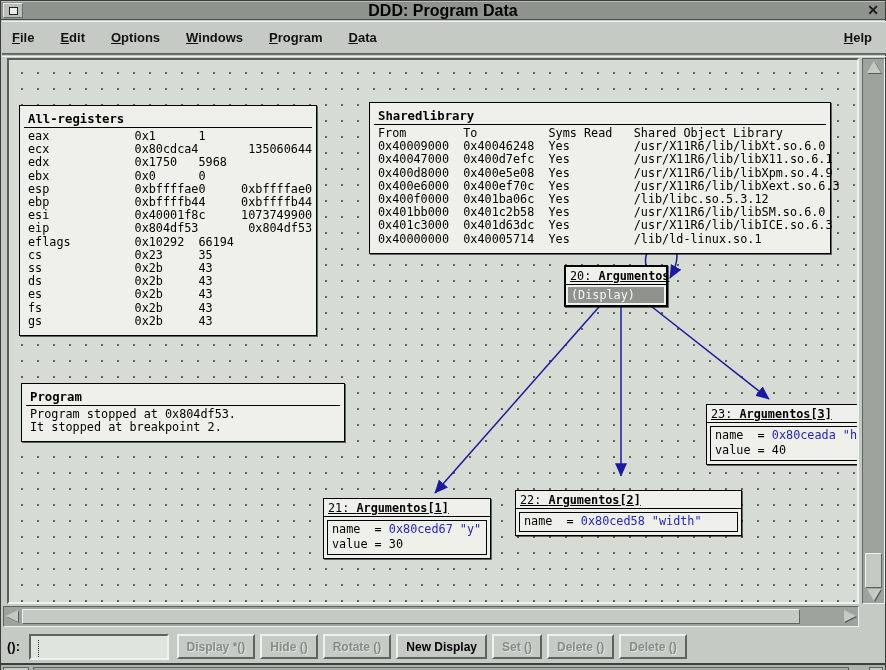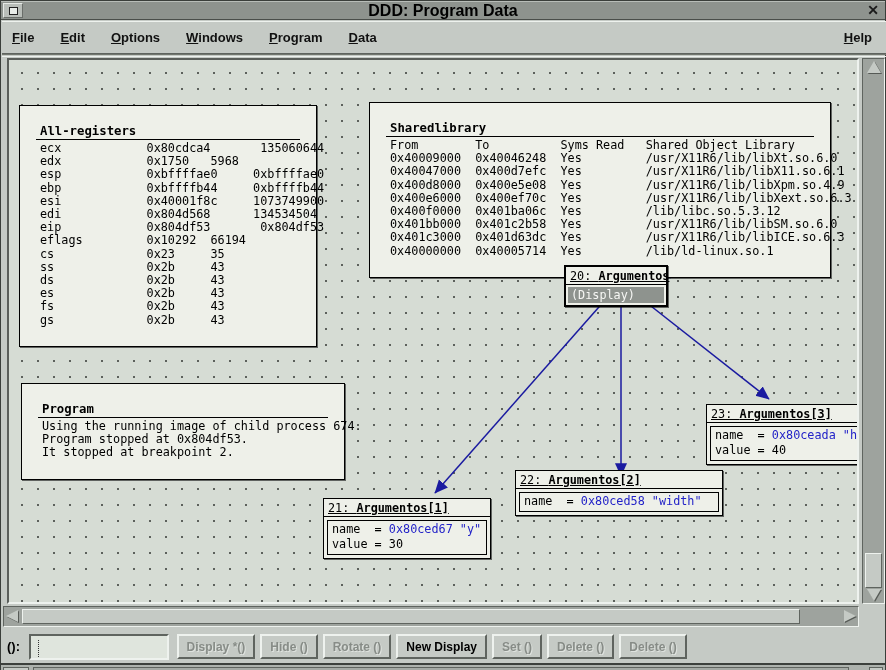--- a/index.html
+++ b/index.html
@@ -37,21 +37,21 @@
     background-image:radial-gradient(circle, #5d615c 1px, rgba(0,0,0,0) 1.4px);
     background-size:16px 16px; background-position:5px 5px;
     overflow:hidden; }
   .canvas-inner { position:relative; width:848px; height:542px; }
   svg.arrows { position:absolute; left:0; top:0; }
 
   .mono { font-family:"DejaVu Sans Mono", monospace; font-size:11.8px; line-height:13.2px;
     white-space:pre; color:#000; }
 
   .databox { position:absolute; background:#eef0e9; border:1px solid #000;
-    box-shadow:1px 1px 0 rgba(0,0,0,.55); padding:16px; }
+    box-shadow:1px 1px 0 rgba(0,0,0,.55); padding:4px; }
   .databox .dtitle { font-family:"DejaVu Sans Mono", monospace; font-weight:bold;
     font-size:12.3px; padding:2px 4px 1px 4px; border-bottom:1px solid #000; white-space:pre; }
   .databox .dbody { padding:2px 4px 3px 4px; }
 
   .node { position:absolute; background:#eef0e9; border:1px solid #000;
     box-shadow:1px 1px 0 rgba(0,0,0,.55); }
   .node.selected { border:2px solid #000; }
   .node .ntitle { font-family:"DejaVu Sans Mono", monospace; font-size:11.8px;
     padding:2px 4px 1px 4px; border-bottom:1px solid #000; white-space:pre;
     text-decoration:underline; }
@@ -138,26 +138,27 @@
         </defs>
         <path d="M 637 205 C 631 174, 687 171, 661 218" fill="none" stroke="#1a1aa0" stroke-width="1.5" marker-end="url(#ah)"></path>
         <line x1="597" y1="239" x2="426" y2="433" stroke="#1a1aa0" stroke-width="1.5" marker-end="url(#ah)"></line>
         <line x1="612" y1="239" x2="612" y2="416" stroke="#1a1aa0" stroke-width="1.5" marker-end="url(#ah)"></line>
         <line x1="633" y1="239" x2="760" y2="339" stroke="#1a1aa0" stroke-width="1.5" marker-end="url(#ah)"></line>
       </svg>
 
       <div class="databox" style="left:10px; top:45px; width:298px;">
         <div class="dtitle">All-registers</div>
         <div class="dbody">
+          <div class="mono">eax            0x1      1</div>
           <div class="mono">ecx            0x80cdca4       135060644</div>
           <div class="mono">edx            0x1750   5968</div>
+          <div class="mono">ebx            0x0      0</div>
           <div class="mono">esp            0xbffffae0     0xbffffae0</div>
           <div class="mono">ebp            0xbffffb44     0xbffffb44</div>
           <div class="mono">esi            0x40001f8c     1073749900</div>
-          <div class="mono">edi            0x804d568      134534504</div>
           <div class="mono">eip            0x804df53       0x804df53</div>
           <div class="mono">eflags         0x10292  66194</div>
           <div class="mono">cs             0x23     35</div>
           <div class="mono">ss             0x2b     43</div>
           <div class="mono">ds             0x2b     43</div>
           <div class="mono">es             0x2b     43</div>
           <div class="mono">fs             0x2b     43</div>
           <div class="mono">gs             0x2b     43</div>
         </div>
       </div>
@@ -173,40 +174,39 @@
           <div class="mono">0x400f0000  0x401ba06c  Yes         /lib/libc.so.5.3.12</div>
           <div class="mono">0x401bb000  0x401c2b58  Yes         /usr/X11R6/lib/libSM.so.6.0</div>
           <div class="mono">0x401c3000  0x401d63dc  Yes         /usr/X11R6/lib/libICE.so.6.3</div>
           <div class="mono">0x40000000  0x40005714  Yes         /lib/ld-linux.so.1</div>
         </div>
       </div>
 
       <div class="databox" style="left:12px; top:323px; width:324px;">
         <div class="dtitle">Program</div>
         <div class="dbody">
-          <div class="mono">Using the running image of child process 674.</div>
           <div class="mono">Program stopped at 0x804df53.</div>
           <div class="mono">It stopped at breakpoint 2.</div>
         </div>
       </div>
 
       <div class="node selected" style="left:555px; top:205px; width:104px;">
         <div class="ntitle"><span>20: </span><b>Argumentos</b></div>
         <div class="status">(Display)</div>
       </div>
 
       <div class="node" style="left:314px; top:438px; width:168px;">
         <div class="ntitle"><span>21: </span><b>Argumentos[1]</b></div>
         <div class="ninner">
           <div class="nrow"><span>name  = </span><span class="ptr">0x80ced67 "y"</span></div>
           <div class="nrow">value = 30</div>
         </div>
       </div>
 
-      <div class="node" style="left:506px; top:410px; width:208px;">
+      <div class="node" style="left:506px; top:430px; width:227px;">
         <div class="ntitle"><span>22: </span><b>Argumentos[2]</b></div>
         <div class="ninner">
           <div class="nrow"><span>name  = </span><span class="ptr">0x80ced58 "width"</span></div>
         </div>
       </div>
 
       <div class="node" style="left:697px; top:344px; width:172px;">
         <div class="ntitle"><span>23: </span><b>Argumentos[3]</b></div>
         <div class="ninner">
           <div class="nrow"><span>name  = </span><span class="ptr">0x80ceada "h</span></div>

